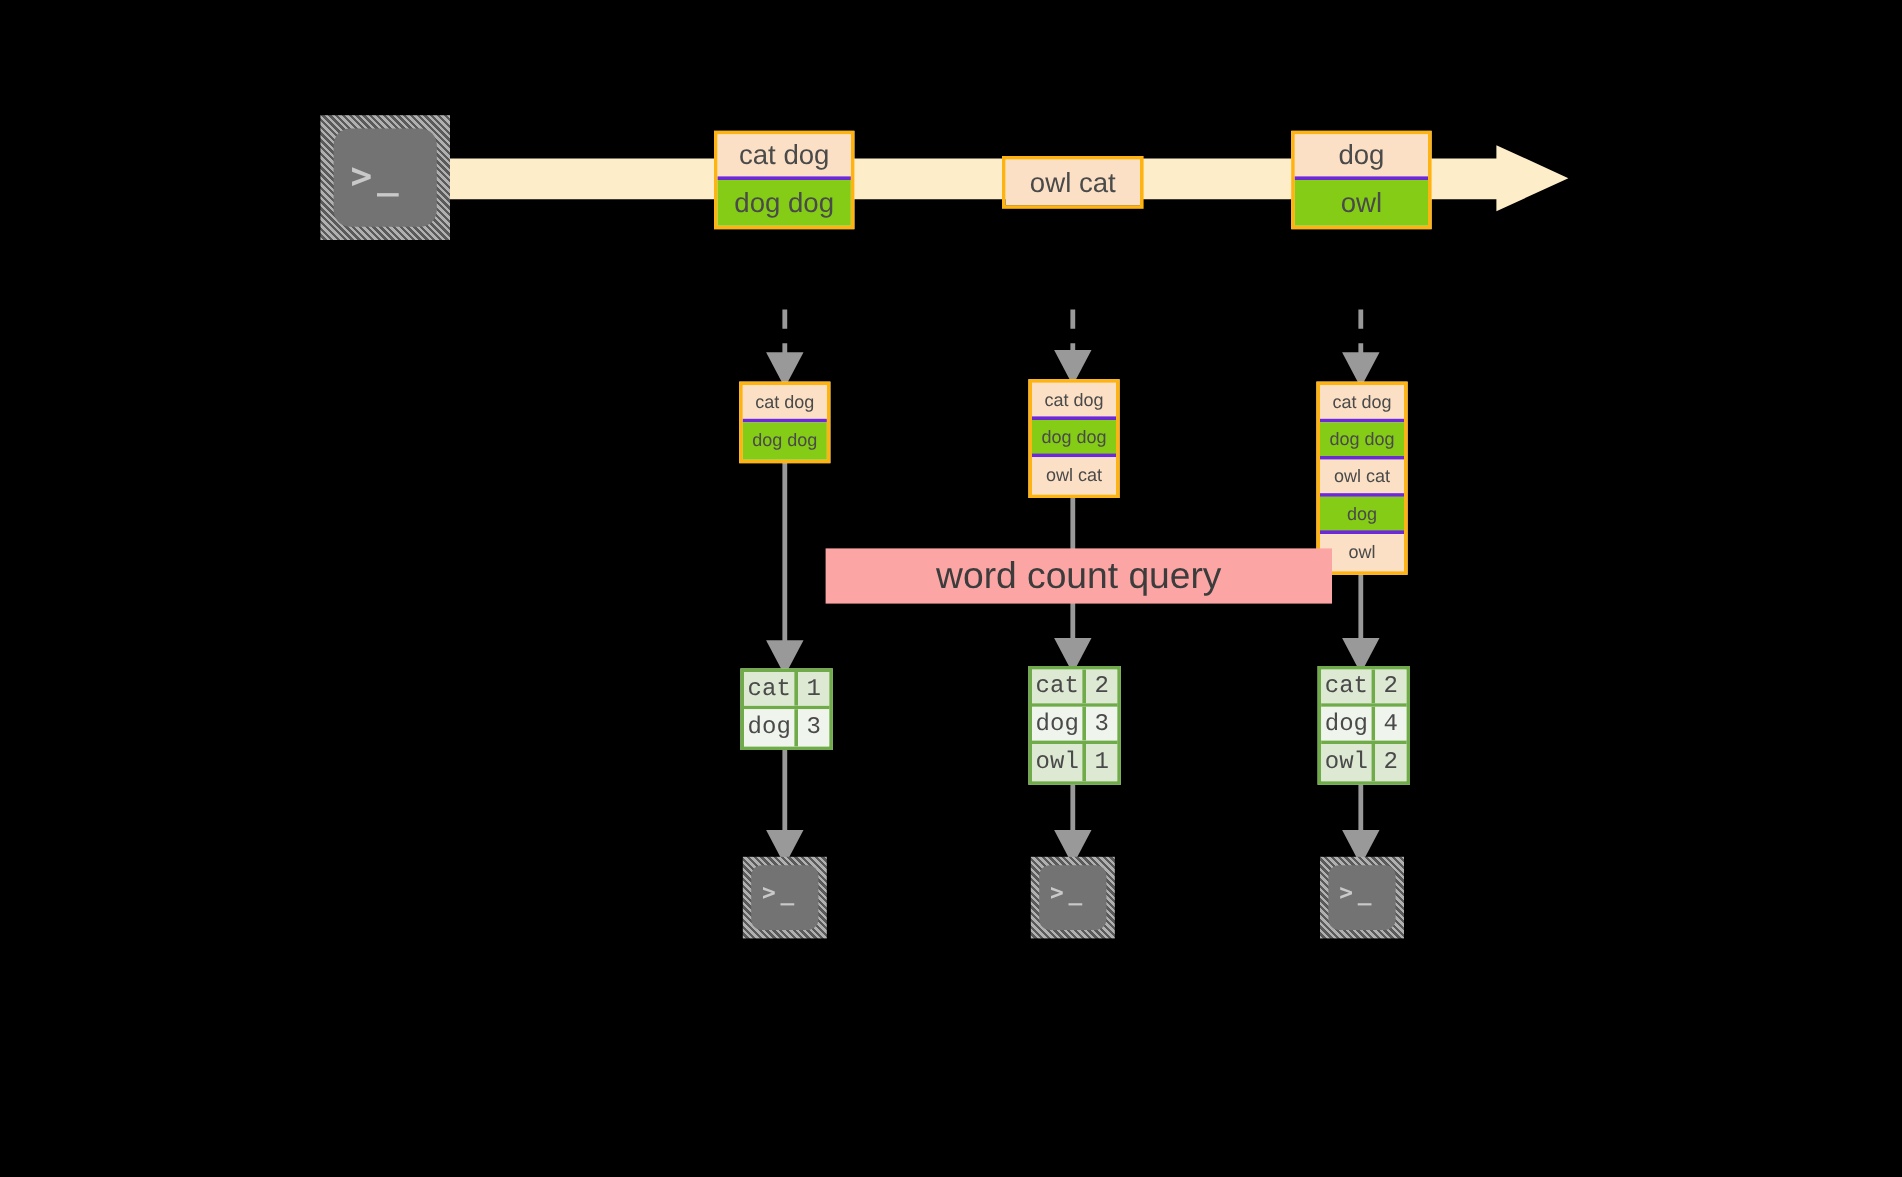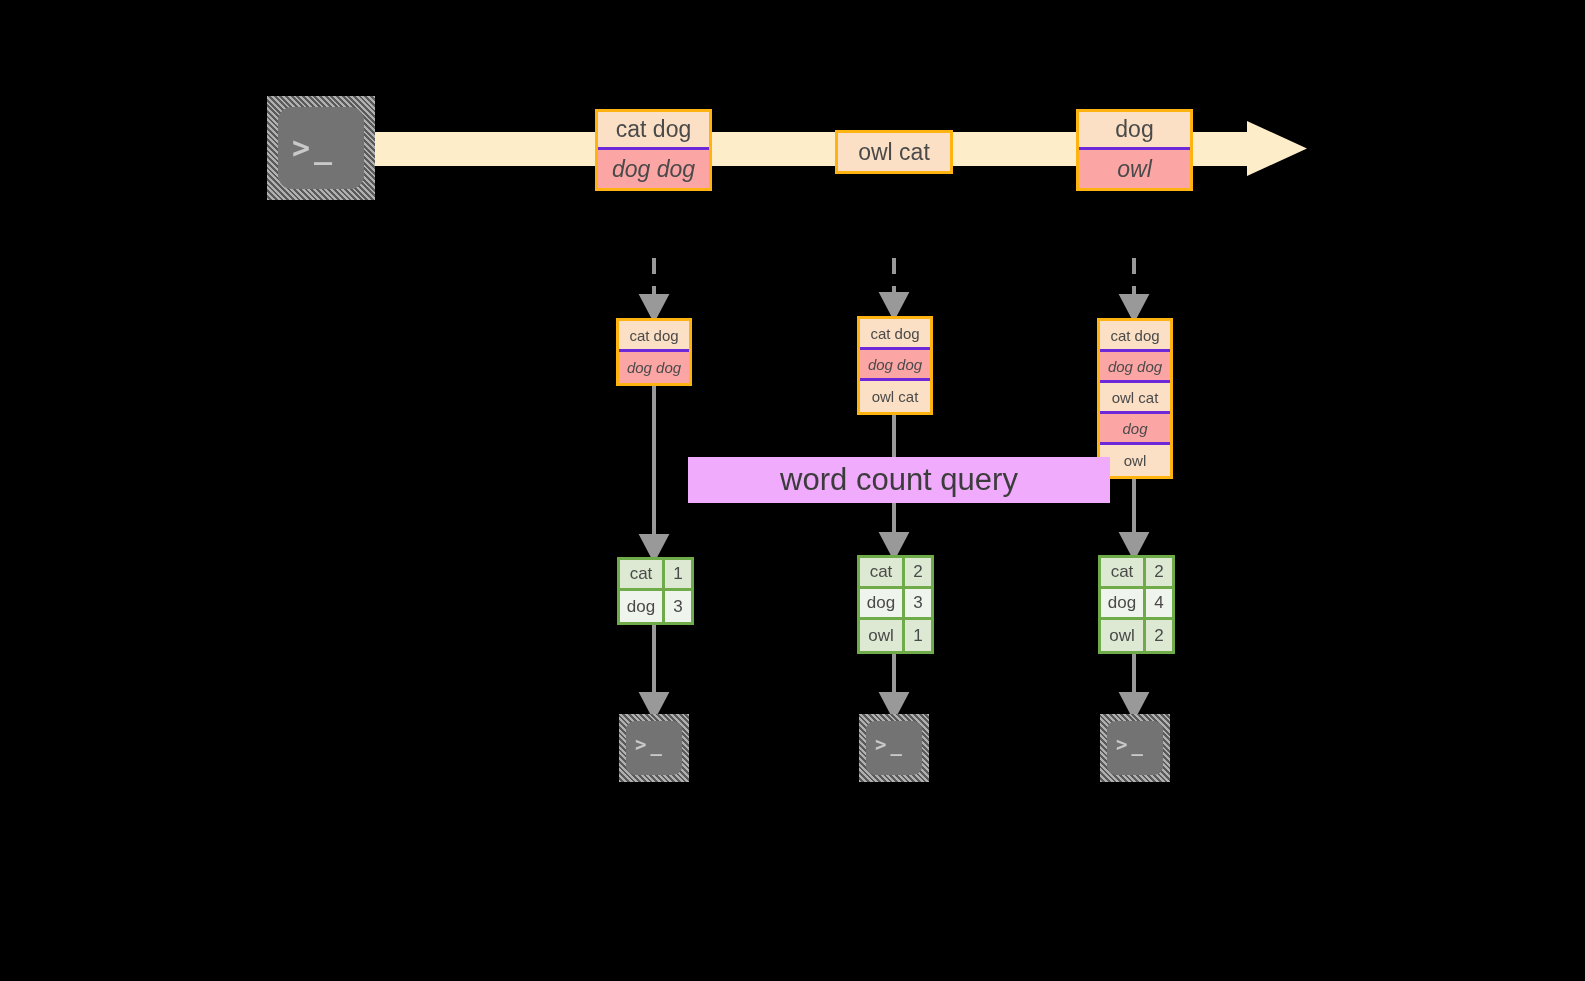--- a/index.html
+++ b/index.html
@@ -79,37 +79,38 @@
   .rec .cell {
     box-sizing: border-box;
     display: flex;
     align-items: center;
     justify-content: center;
     color: #4a4a4a;
     white-space: nowrap;
     background: #fbe0c5;
     border-bottom: 3px solid #6d28d9;
   }
-  .rec .cell.alt { background: #fca5a5; font-style: italic; }
+  .rec .cell.alt { background: #84cc16; }
   .rec .cell:last-child { border-bottom: none; }
 
   .rec.top { font-size: 23px; }
   .rec.top .cell { height: 38px; }
   .rec.mid { font-size: 15px; }
   .rec.mid .cell { height: 31px; }
 
   
   .res {
     position: absolute;
     box-sizing: border-box;
     border: 3px solid #6fab48;
     display: flex;
     flex-direction: column;
-    font-size: 17px;
+    font-size: 20px;
     background: #eef4e9;
+    font-family: Liberation Mono, monospace;
   }
   .res .row {
     display: flex;
     height: 31px;
     border-bottom: 3px solid #6fab48;
     box-sizing: border-box;
   }
   .res .row:last-child { border-bottom: none; }
   .res .row .k,
   .res .row .v {
@@ -124,21 +125,21 @@
   .res .row.alt .v { background: #eff4ec; }
   .res .row .k {
     width: 45px;
     border-right: 3px solid #6fab48;
   }
   .res .row .v { width: 26px; }
 
   
   .query-label {
     position: absolute;
-    background: #f0abfc;
+    background: #fca5a5;
     color: #3c3c3c;
     display: flex;
     align-items: center;
     justify-content: center;
     font-size: 31px;
     white-space: nowrap;
     z-index: 4;
   }
 </style>
 </head>

